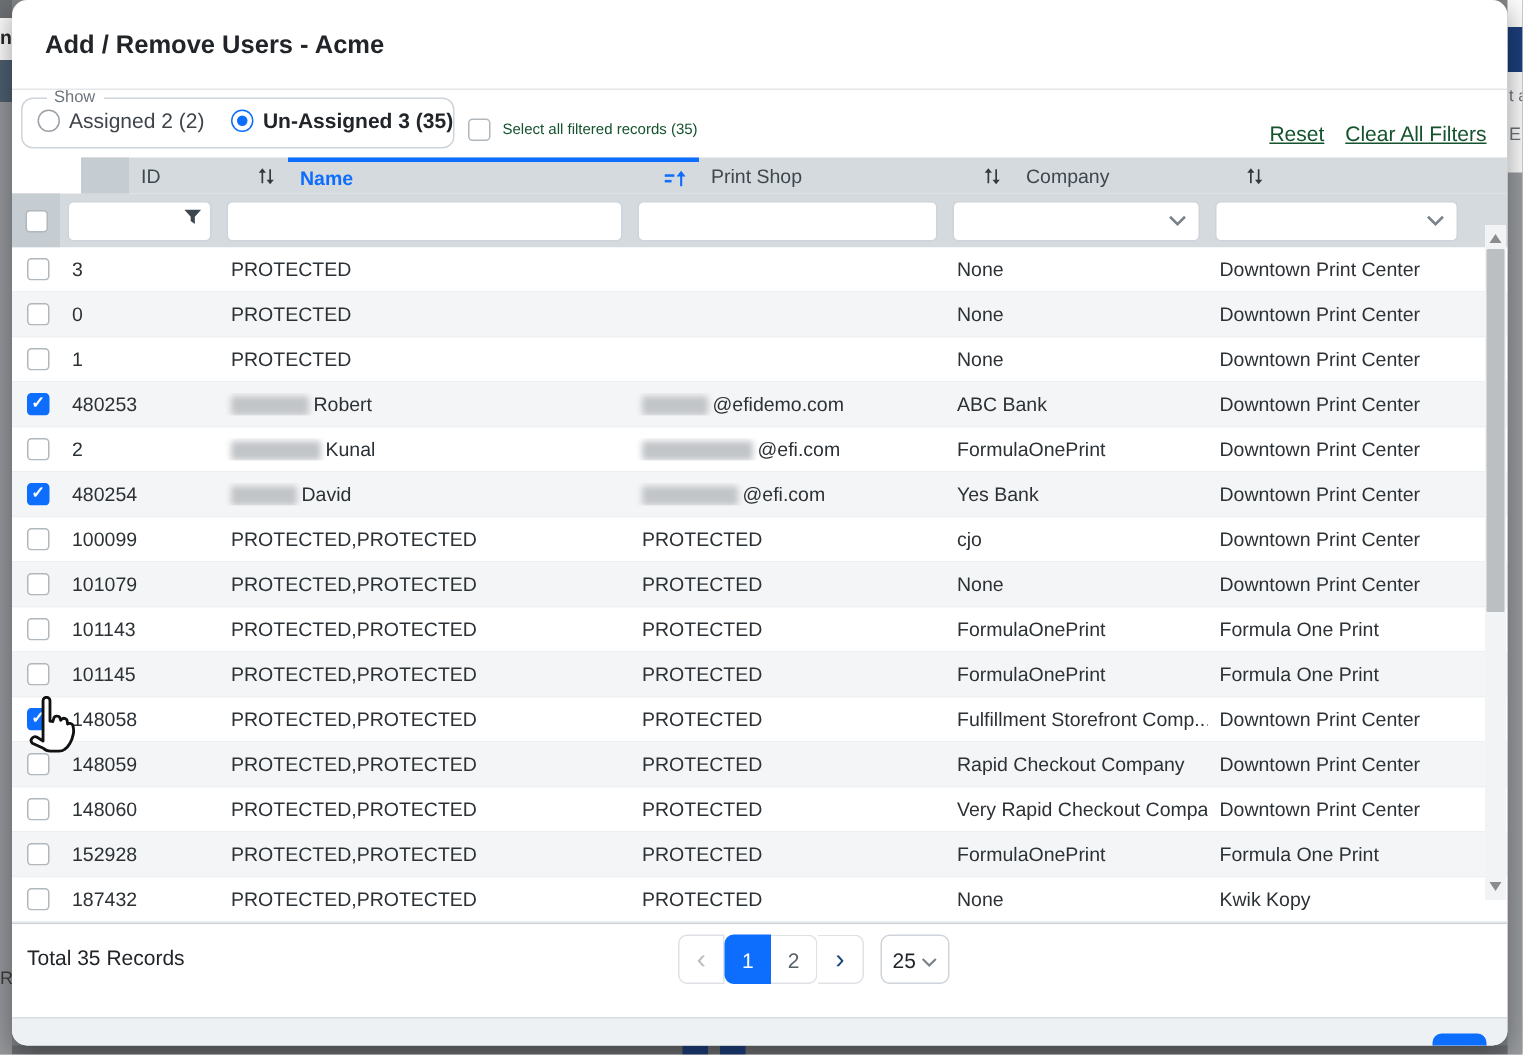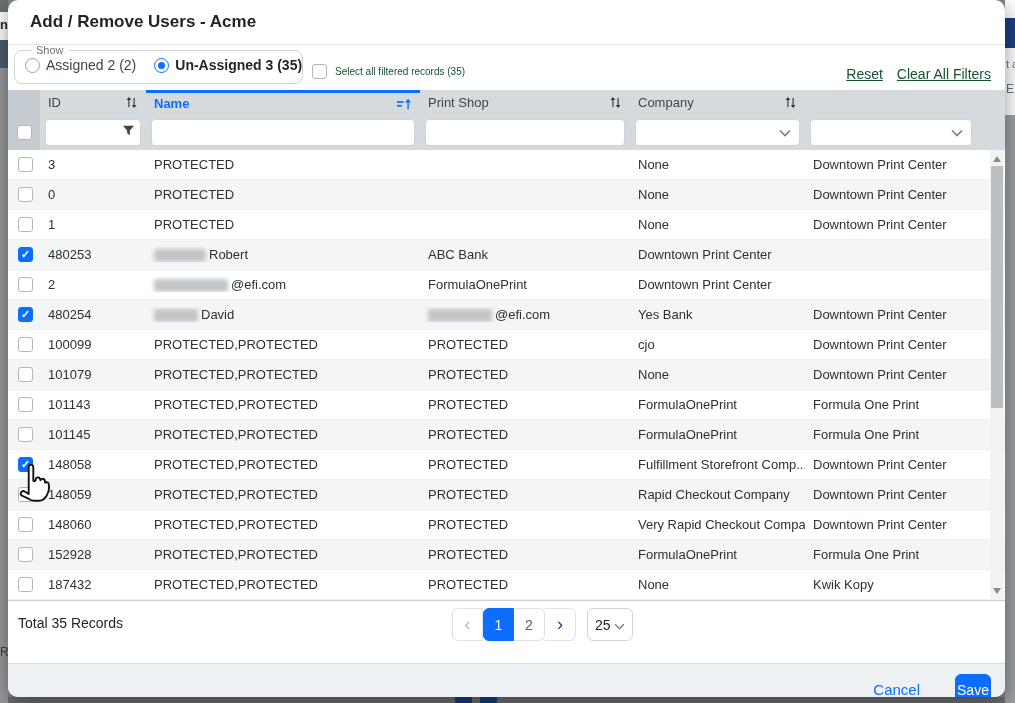--- a/index.html
+++ b/index.html
@@ -18,21 +18,21 @@
   .edge-right .t1 { position:absolute; left:1px; top:58px; font-size:11px; color:#6c757d; white-space:nowrap; overflow:hidden; width:9px; }
   .edge-right .t2 { position:absolute; left:1px; top:82px; font-size:12px; color:#6c757d; width:9px; overflow:hidden; }
   .edge-bottom { position:absolute; left:8px; top:697px; width:997px; height:6px; background:#6d7073; }
   .edge-bottom .frag1 { position:absolute; left:447px; top:0; width:17px; height:6px; background:#1d3f7d; }
   .edge-bottom .frag2 { position:absolute; left:472px; top:0; width:17px; height:6px; background:#1d3f7d; }
 
   
   .modal { position:absolute; left:8px; top:0; width:997px; height:697px; background:#fff;
            border-radius:10px; box-shadow:0 6px 20px rgba(0,0,0,.4); overflow:hidden; }
 
-  .mhead { height:45px; border-bottom:1px solid #e3e7ea; display:flex; align-items:center; padding:0 22px; }
+  .mhead { height:60px; border-bottom:1px solid #e3e7ea; display:flex; align-items:center; padding:0 22px; }
   .mtitle { font-size:17px; font-weight:bold; color:#212529; }
 
   
   .toolbar { position:relative; height:45px; }
   .showset { position:absolute; left:6px; top:-1px; width:274px; height:40px; border:1px solid #ced4da; border-radius:8px; }
   .showset legend { margin-left:16px; padding:0 5px; font-size:11px; color:#6c757d; }
   .radios { display:flex; align-items:center; gap:18px; padding:1px 0 0 10px; }
   .radio-item { display:flex; align-items:center; gap:6px; cursor:default; }
   .radio { width:15px; height:15px; border:1px solid #9aa1a8; border-radius:50%; background:#fff; position:relative; flex:0 0 auto; }
   .radio-item.on .radio { border-color:#0d6efd; border-width:1.5px; }
@@ -42,21 +42,21 @@
   .selall { position:absolute; left:304px; top:19px; display:flex; align-items:center; gap:8px; }
   .cbx { width:15px; height:15px; border:1px solid #b0b7bd; border-radius:3px; background:#fff; flex:0 0 auto;
          display:flex; align-items:center; justify-content:center; font-size:11px; line-height:1; }
   .cbx.on { background:#0d6efd; border-color:#0d6efd; color:#fff; font-weight:bold; }
   .selall-label { font-size:10px; color:#14532d; white-space:nowrap; }
   .tlinks { position:absolute; right:14px; top:21px; display:flex; gap:14px; }
   .tlinks a { font-size:14px; color:#14532d; text-decoration:underline; cursor:pointer; }
 
   
   .grid-cols { display:grid; grid-template-columns:32px 106px 274px 210px 175px 172px 1fr; }
-  .thead { height:24px; background:#d5dade; align-items:center; position:relative; }
+  .thead { height:24px; background:#d5dade; align-items:center; position:relative;margin-left:46px; }
   .th { font-size:13px; color:#3f474e; display:flex; align-items:center; height:100%; padding:0 8px; position:relative; }
   .th .lbl { flex:1 1 auto; white-space:nowrap; overflow:hidden; }
   .th.sorted { color:#0d6efd; border-top:3px solid #0d6efd;font-weight:bold; }
   .th.cbcol, .tf.cbcol { background:#c5ccd2; }
   .sort-ic { flex:0 0 auto; margin-left:4px; display:inline-flex; }
 
   .tfilter { height:36px; background:#d5dade; align-items:center; }
   .tf { height:100%; display:flex; align-items:center; padding:0 5px; position:relative; }
   .fin { height:27px; width:100%; border:1px solid #ced4da; border-radius:4px; background:#fff; outline:none;
          font-size:13px; padding:0 6px; font-family:"Liberation Sans", sans-serif; }
@@ -277,29 +277,31 @@
         <div class="cell">None</div>
         <div class="cell">Downtown Print Center</div>
         <div class="cell"></div>
       </div>
       <div class="trow grid-cols alt">
         <div class="cell c-cb">
           <span class="cbx on">✓</span>
         </div>
         <div class="cell">480253</div>
         <div class="cell"><span class="blur" style="width: 52px;"></span>Robert</div>
+        <div class="cell"><span class="blur" style="width: 44px;"></span>@efidemo.com</div>
         <div class="cell">ABC Bank</div>
         <div class="cell">Downtown Print Center</div>
         <div class="cell"></div>
       </div>
       <div class="trow grid-cols">
         <div class="cell c-cb">
           <span class="cbx"></span>
         </div>
         <div class="cell">2</div>
+        <div class="cell"><span class="blur" style="width: 60px;"></span>Kunal</div>
         <div class="cell"><span class="blur" style="width: 74px;"></span>@efi.com</div>
         <div class="cell">FormulaOnePrint</div>
         <div class="cell">Downtown Print Center</div>
         <div class="cell"></div>
       </div>
       <div class="trow grid-cols alt">
         <div class="cell c-cb">
           <span class="cbx on">✓</span>
         </div>
         <div class="cell">480254</div>

